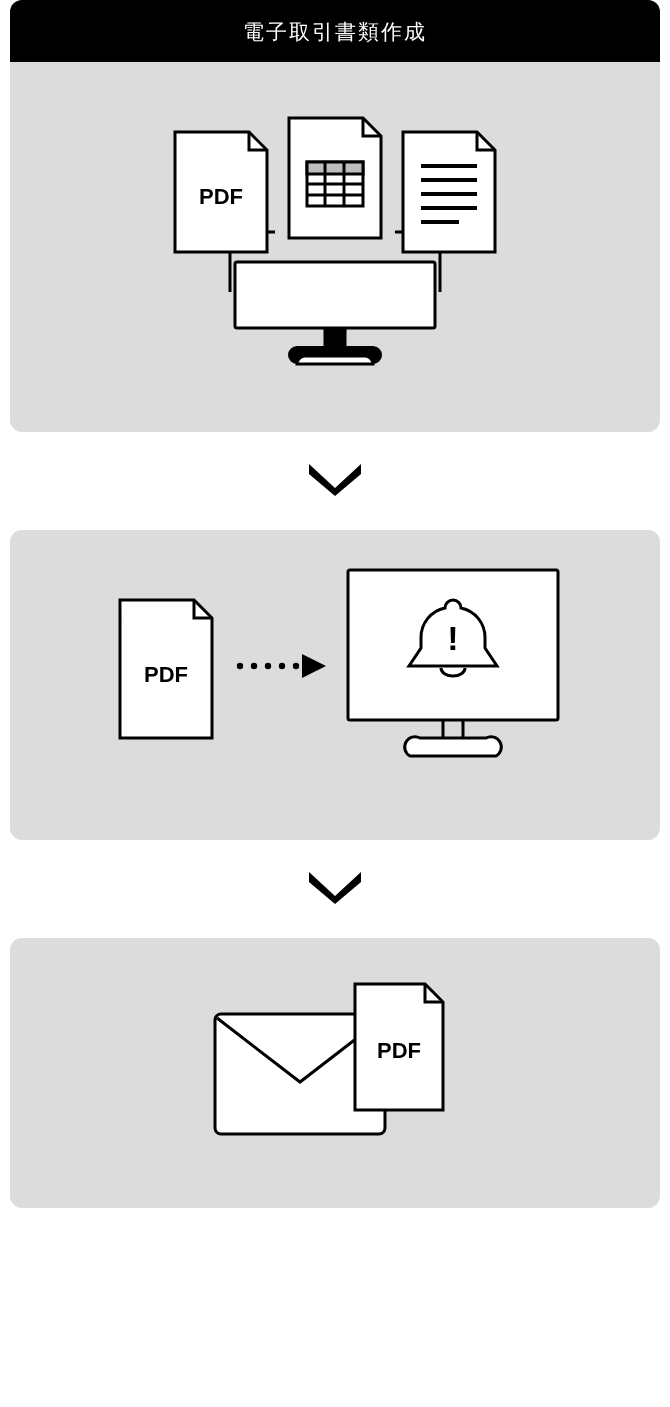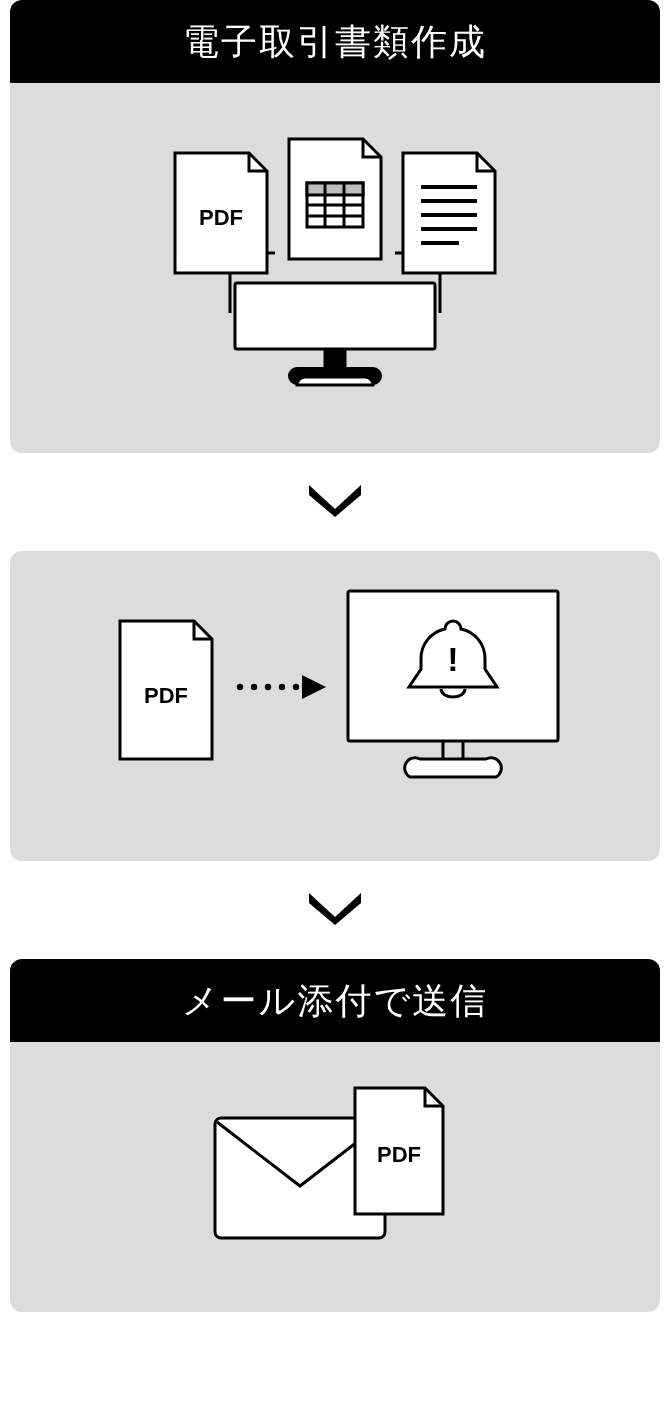--- a/index.html
+++ b/index.html
@@ -13,21 +13,21 @@
   .panel {
     background: #dcdcdc;
     border-radius: 12px;
     overflow: hidden;
     margin: 0 10px;
   }
   .panel-header {
     background: #000;
     color: #fff;
     text-align: center;
-    font-size: 36px;
+    font-size: 21px;
     font-weight: 400;
     padding: 18px 8px 16px;
     letter-spacing: 2px;
   }
   .panel-body {
     display: flex;
     align-items: center;
     justify-content: center;
     padding: 30px 20px 40px;
   }
@@ -143,21 +143,20 @@
   </div>
 </div>
 
 <div class="arrow-down">
   <svg width="60" height="36" viewBox="0 0 60 36" style="margin:0 auto">
     <path d="M4 4 L30 28 L56 4 L56 14 L30 36 L4 14 Z" fill="#000"></path>
   </svg>
 </div>
 
 <div class="panel">
-  <div class="panel-header">メール添付で送信</div>
   <div class="panel-body" style="padding:40px 20px 50px">
     <svg width="260" height="180" viewBox="0 0 260 180">
 
       <g stroke="#000" stroke-width="3" fill="#fff">
         <rect x="10" y="36" width="170" height="120" rx="6"></rect>
         <path d="M12 40 L95 104 L178 40" fill="none"></path>
       </g>
 
       <g transform="translate(150,6)">
         <path d="M0 0 h70 l18 18 v108 h-88 Z" fill="#fff" stroke="#000" stroke-width="3"></path>

